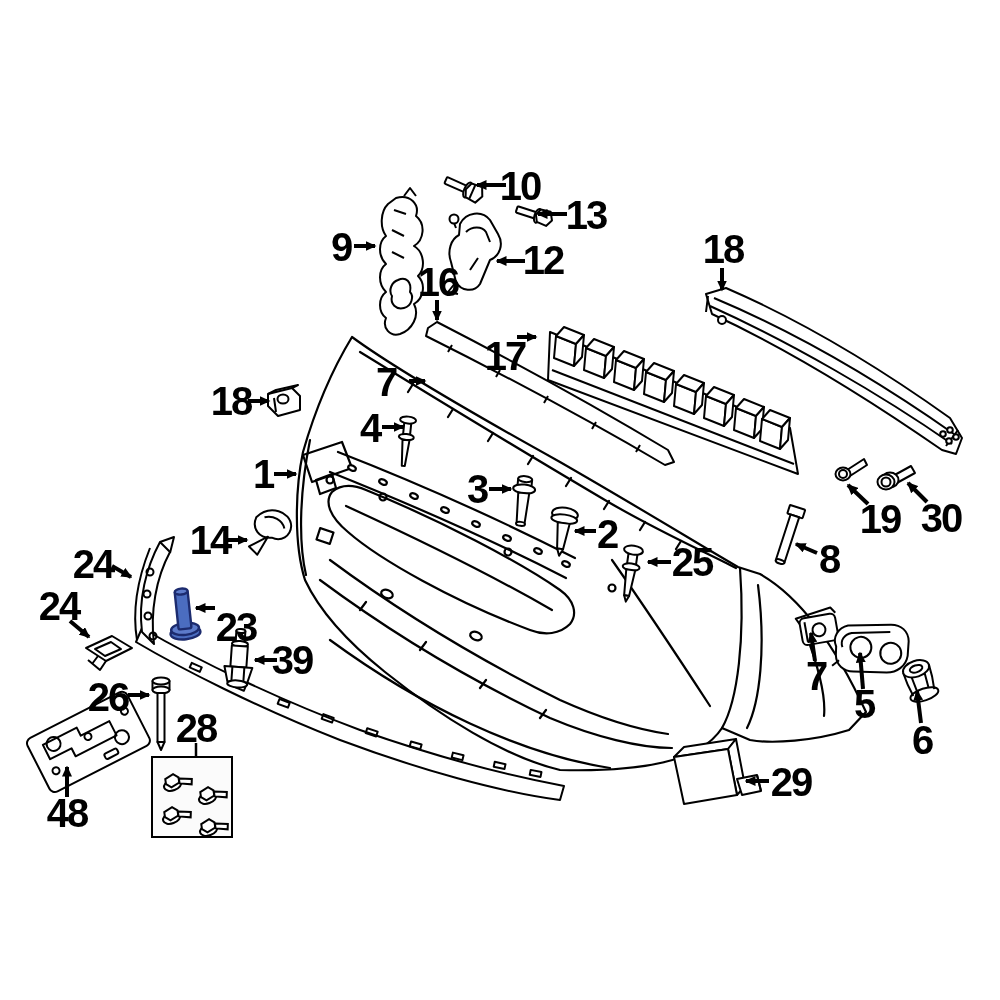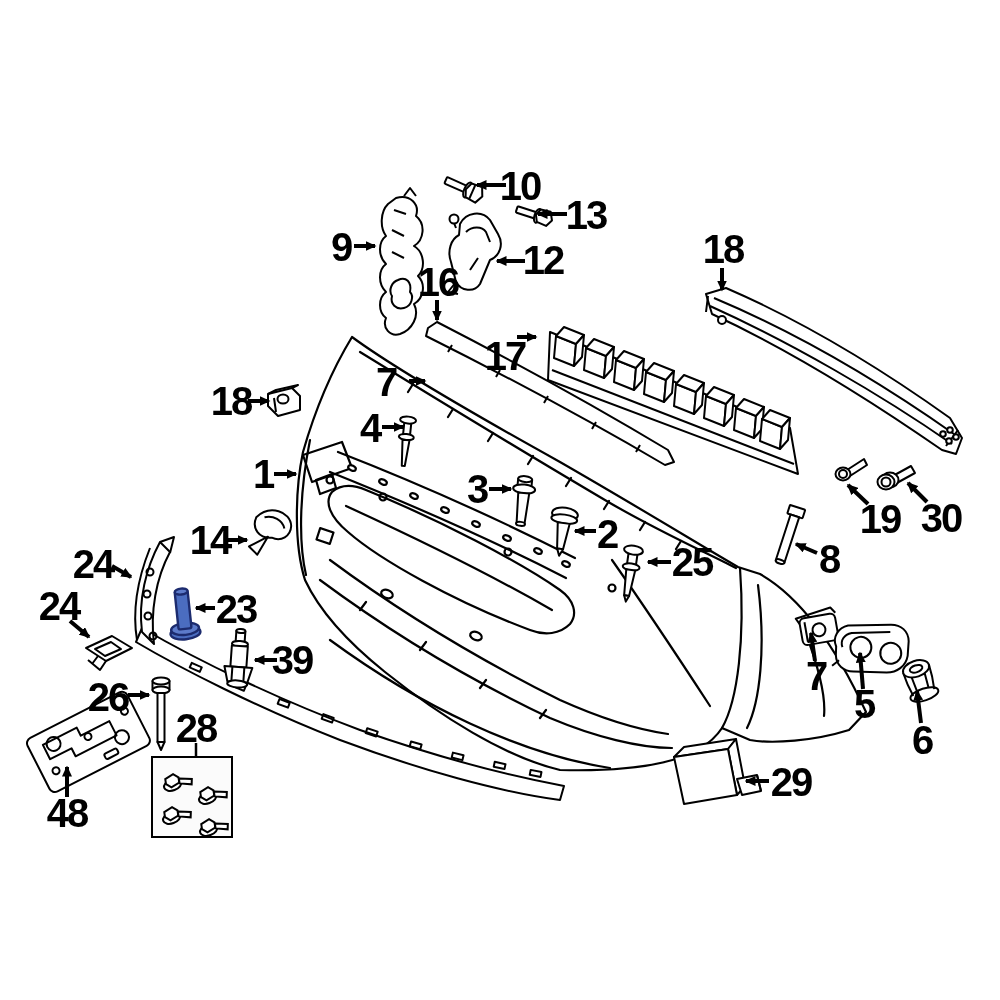--- a/index.html
+++ b/index.html
@@ -334,20 +334,20 @@
   <div class="callout" style="left:586px;top:215px">13</div>
   <div class="callout" style="left:210px;top:540px">14</div>
   <div class="callout" style="left:386px;top:382px">7</div>
   <div class="callout" style="left:438px;top:282px">16</div>
   <div class="callout" style="left:505px;top:356px">17</div>
   <div class="callout" style="left:723px;top:249px">18</div>
   <div class="callout" style="left:880px;top:519px">19</div>
   <div class="callout" style="left:941px;top:518px">30</div>
   <div class="callout" style="left:93px;top:564px">24</div>
   <div class="callout" style="left:292px;top:660px">39</div>
-  <div class="callout" style="left:236px;top:609px">23</div>
+  <div class="callout" style="left:236px;top:627px">23</div>
   <div class="callout" style="left:59px;top:606px">24</div>
   <div class="callout" style="left:692px;top:562px">25</div>
   <div class="callout" style="left:108px;top:697px">26</div>
   <div class="callout" style="left:67px;top:813px">48</div>
   <div class="callout" style="left:196px;top:728px">28</div>
   <div class="callout" style="left:791px;top:782px">29</div>
 </div>
 
 </body></html>

